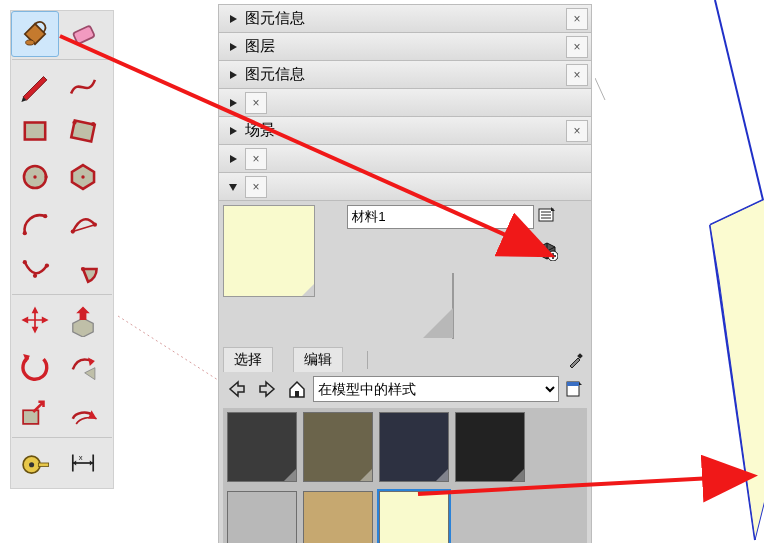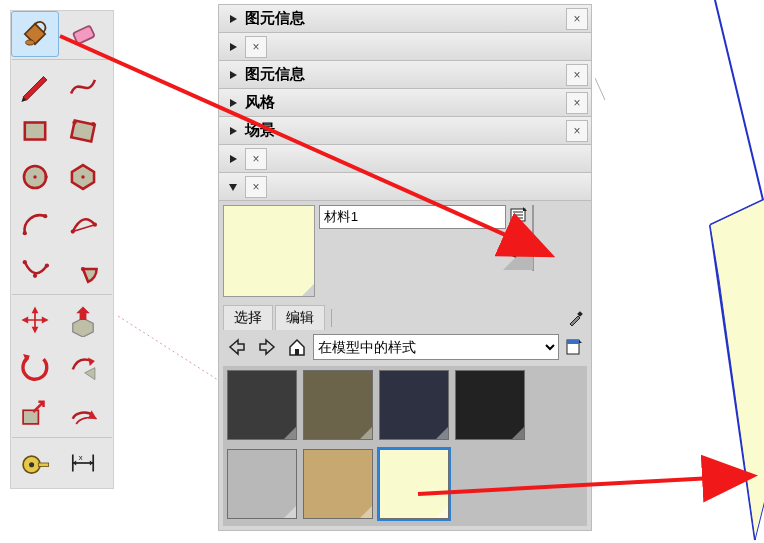--- a/index.html
+++ b/index.html
@@ -63,21 +63,21 @@
     padding-left: 6px;
     font-size: 15px;
   }
   .panel-header .tri {
     width: 16px;
     display: inline-flex;
     align-items: center;
     justify-content: center;
     margin-right: 4px;
   }
-  .panel-header .title { flex: 1; font-weight: bold; }
+  .panel-header .title { flex: 1; }
   .panel-header .close {
     width: 22px;
     height: 22px;
     margin-right: 3px;
     background: #f6f6f6;
     border: 1px solid #bababa;
     display: flex;
     align-items: center;
     justify-content: center;
     font-size: 12px;
@@ -102,21 +102,22 @@
     content:"";
     position:absolute;
     right:0; bottom:0;
     border-left:12px solid transparent;
     border-bottom:12px solid #d0d0d0;
   }
   .mat-name-area {
     flex: 1;
     margin-left: 4px;
     display: flex;
-    flex-direction: row;
+    flex-direction: column;
+    align-items: center;
   }
   .mat-name-row { display:flex; align-items:flex-start; }
   .mat-name {
     flex: 1;
     height: 24px;
     border: 1px solid #8a8a8a;
     background: #fff;
     padding: 2px 4px;
   }
   .mat-btns {
@@ -142,21 +143,21 @@
     position:absolute;
     right:0; bottom:0;
     border-left:30px solid transparent;
     border-bottom:30px solid #b8b8b8;
   }
 
   .mat-tabs {
     margin-top: 8px;
     display: flex;
     align-items: center;
-    gap: 2px;
+    gap: 20px;
   }
   .mat-tabs .tab {
     padding: 3px 10px;
     border: 1px solid #bcbcbc;
     border-bottom: none;
     background: #e6e6e6;
     font-size: 14px;
   }
   .mat-tabs .spacer { flex:1; }
   .mat-tabs .eyedrop {
@@ -423,38 +424,38 @@
         </span>
         <span class="title">图元信息</span>
         <span class="close">×</span>
       </div>
       <div class="panel-header">
         <span class="tri">
           <svg width="10" height="10">
             <path d="M2 1 L9 5 L2 9 Z" fill="#222"></path>
           </svg>
         </span>
+        <span class="title">图层</span>
         <span class="close">×</span>
       </div>
       <div class="panel-header">
         <span class="tri">
           <svg width="10" height="10">
             <path d="M2 1 L9 5 L2 9 Z" fill="#222"></path>
           </svg>
         </span>
         <span class="title">图元信息</span>
         <span class="close">×</span>
       </div>
       <div class="panel-header">
         <span class="tri">
           <svg width="10" height="10">
             <path d="M2 1 L9 5 L2 9 Z" fill="#222"></path>
           </svg>
         </span>
-        <span class="title">风格</span>
         <span class="close">×</span>
       </div>
       <div class="panel-header">
         <span class="tri">
           <svg width="10" height="10">
             <path d="M2 1 L9 5 L2 9 Z" fill="#222"></path>
           </svg>
         </span>
         <span class="title">场景</span>
         <span class="close">×</span>

